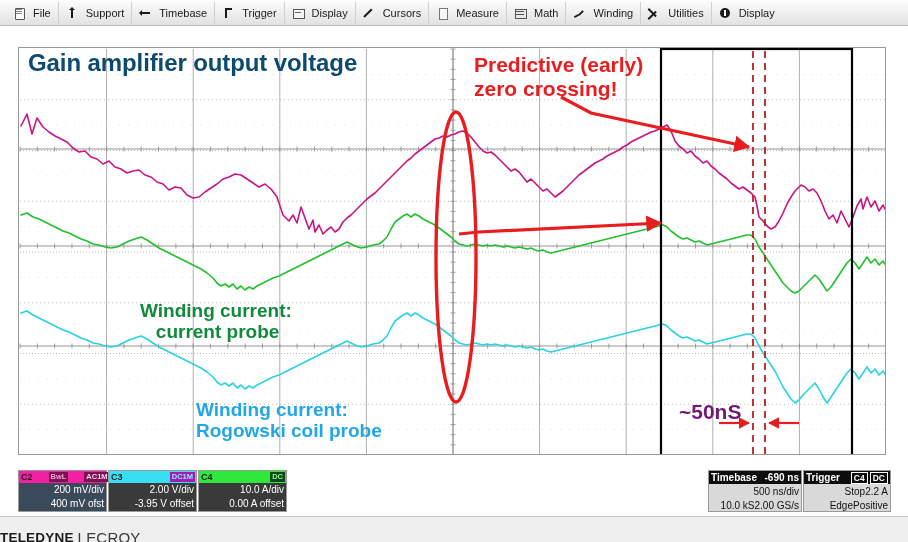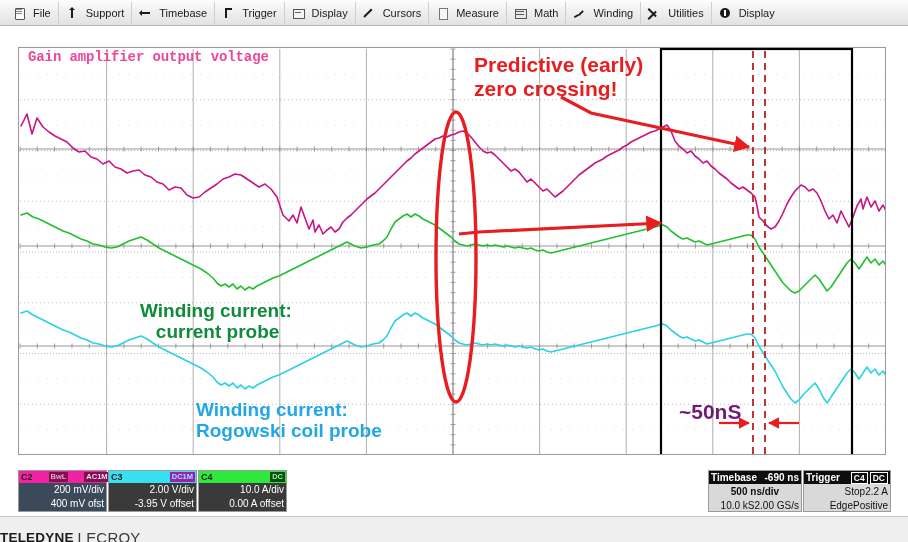--- a/index.html
+++ b/index.html
@@ -52,21 +52,21 @@
   
   .plotwrap {
     position: absolute; left: 18px; top: 47px; width: 868px; height: 408px;
     background: #ffffff;
     border: 1px solid #9a9a9a;
   }
   .plotwrap svg { display: block; }
 
   
   .anno { position: absolute; font-weight: bold; white-space: pre; line-height: 1.12; }
-  #anno-gain   { left: 28px;  top: 50px;  font-size: 14px; color: #ec4899; letter-spacing: -0.1px; font-family: Liberation Mono, monospace; }
+  #anno-gain   { left: 28px;  top: 50px;  font-size: 24px; color: #0c4a6e; letter-spacing: -0.1px; }
   #anno-pred   { left: 474px; top: 53px;  font-size: 21px; color: #e81d20; }
   #anno-green  { left: 140px; top: 300px; font-size: 19px; color: #108b3c; }
   #anno-cyan   { left: 196px; top: 399px; font-size: 19px; color: #21a7e8; }
   #anno-50ns   { left: 679px; top: 400px; font-size: 21px; color: #701a75; }
 
   
   .descrow { position: absolute; left: 18px; top: 470px; display: flex; gap: 1px; }
   .desc { width: 89px; height: 42px; border: 1px solid #9a9a9a; background: #3a3a3a; }
   .desc .hdr {
     height: 12px; display: flex; align-items: center; justify-content: space-between;
@@ -89,21 +89,21 @@
   #st-timebase { width: 94px; height: 42px; }
   #st-trigger  { width: 88px; height: 42px; }
   .stbox .sthdr {
     height: 13px; background: #0d0d0d; color: #ffffff; font-size: 10px; font-weight: bold;
     display: flex; align-items: center; justify-content: space-between; padding: 0 2px;
   }
   .stbox .strow {
     height: 14px; display: flex; align-items: center; justify-content: flex-end;
     padding: 0 2px; font-size: 10px; color: #101010;
   }
-  .strow.single { justify-content: center; font-weight: bold; }
+  .strow.single { justify-content: flex-end; }
   .trigbadge { border: 1px solid #fff; color: #fff; font-size: 8.5px; padding: 0 2px; margin-left: 2px; line-height: 10px; }
 
   .timestamp {
     position: absolute; left: 708px; top: 514px; width: 184px; height: 14px;
     text-align: right; font-size: 10.5px; color: #101010; padding-right: 2px;
   }
 
   
   .brandbar {
     position: absolute; left: 0; top: 516px; width: 908px; height: 42px;

